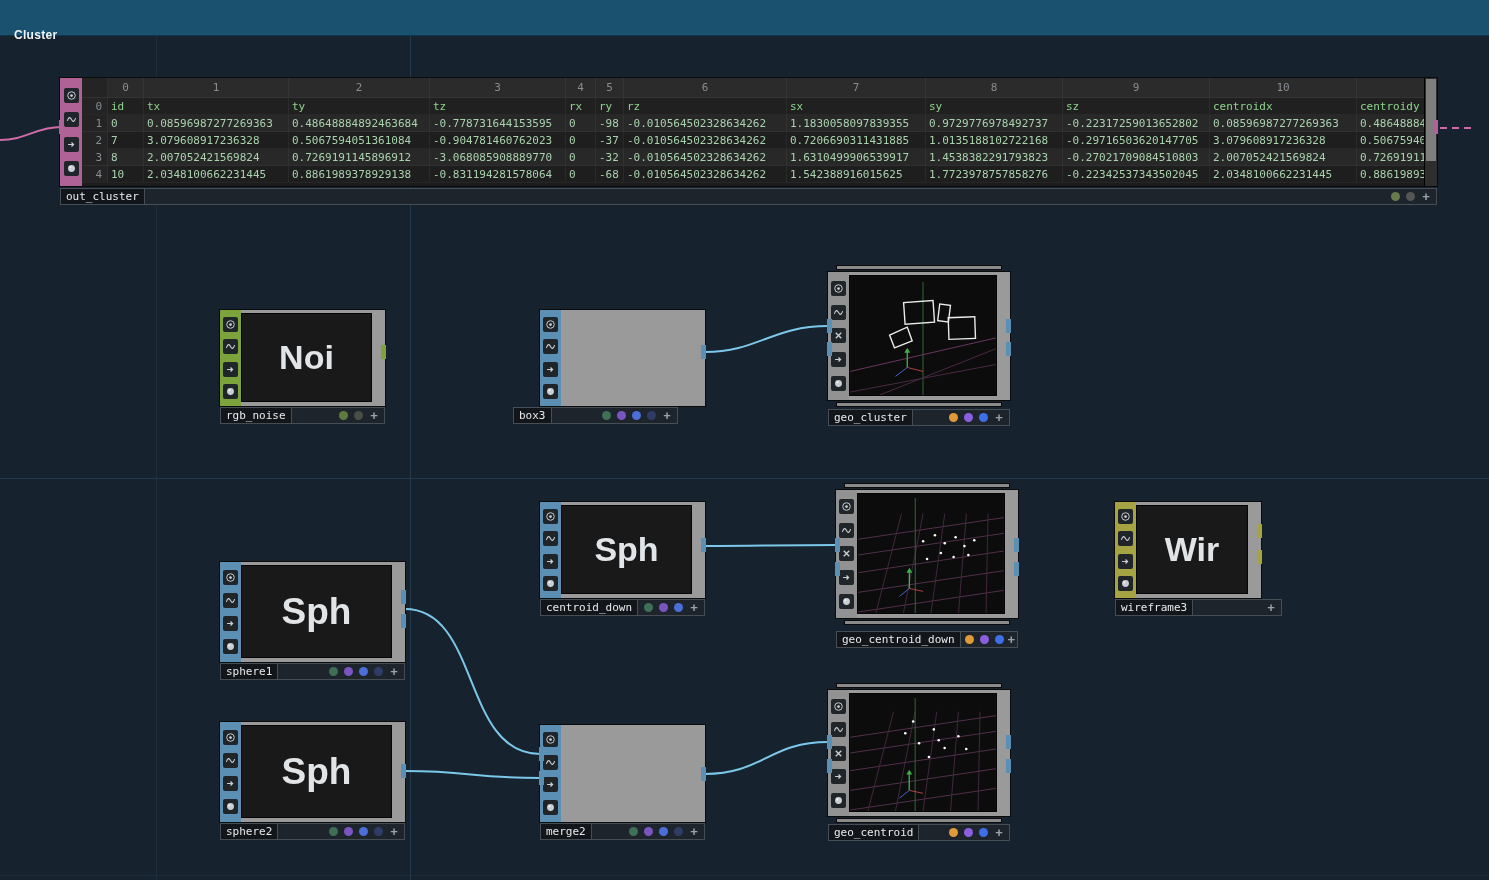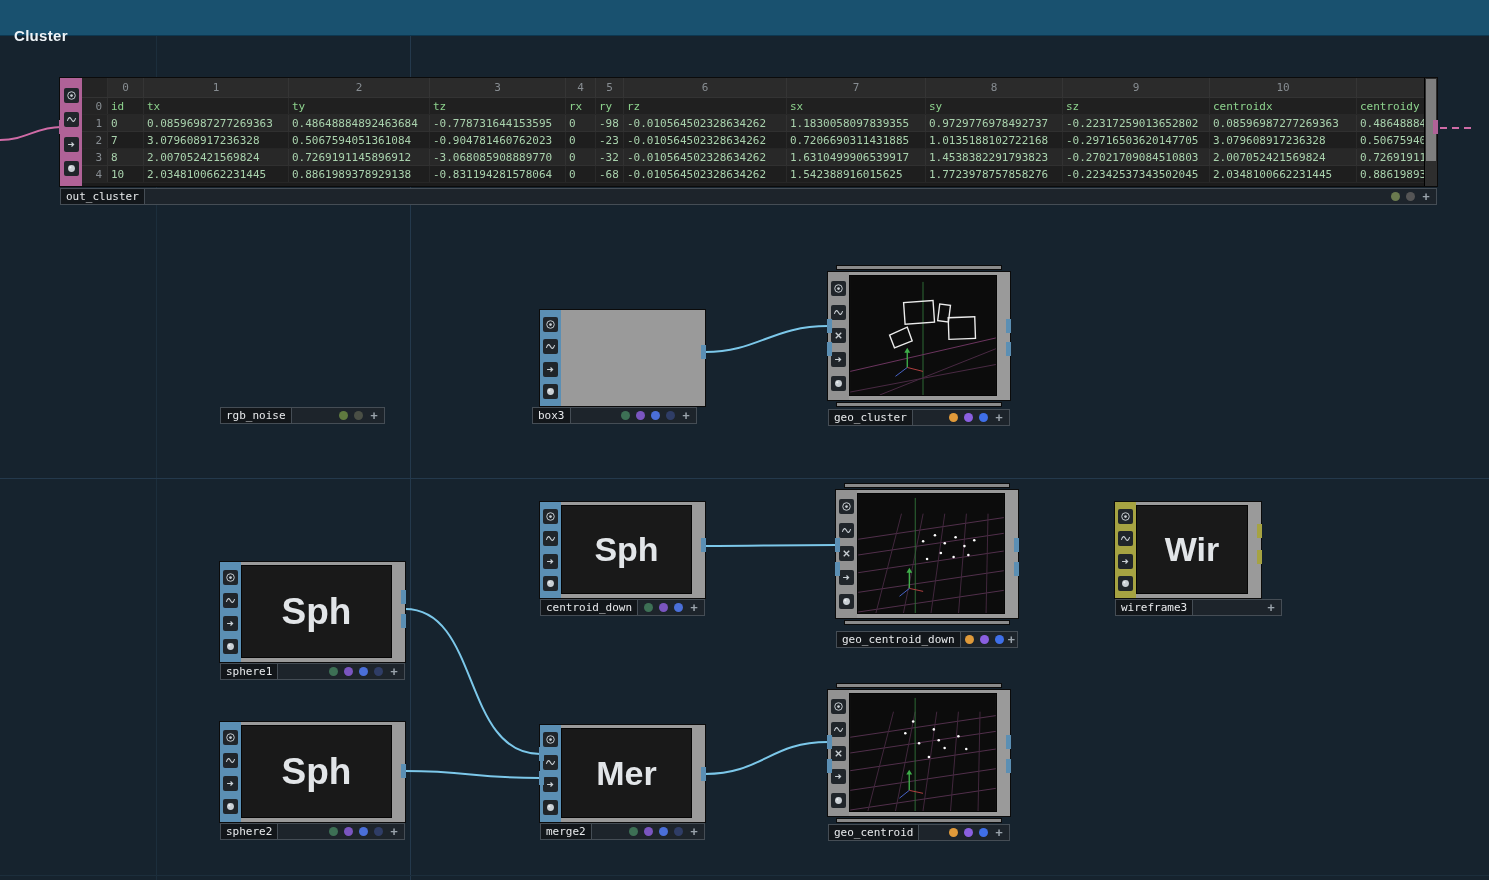--- a/index.html
+++ b/index.html
@@ -8,21 +8,21 @@
 
   
   .gridline { position:absolute; background:#1c2e3c; z-index:0; }
   .gridline.v { width:1px; top:0; bottom:0; }
   .gridline.h { height:1px; left:0; right:0; }
   .gridline.bright { background:#24394c; }
 
   
   .topbar { position:absolute; left:0; top:0; right:0; height:36px; background:#19516f;
             border-bottom:1px solid #0d3750; z-index:6; display:flex; align-items:center; padding-left:14px; }
-  .topbar .title { color:#eef4f8; font-weight:bold; font-size:15px; letter-spacing:.3px;margin-top:35px; }
+  .topbar .title { color:#eef4f8; font-weight:bold; font-size:12px; letter-spacing:.3px;margin-top:35px; }
 
   
   #wires { position:absolute; left:0; top:0; z-index:1; }
   #wires path { fill:none; }
   #wires .blue { stroke:#7cc8ea; stroke-width:2; }
   #wires .pink { stroke:#cf6ba6; stroke-width:2; }
   #wires .dashed { stroke-dasharray:7 5; }
 
   
   .opnode { position:absolute; z-index:2; background:#9a9a9a; box-shadow:0 0 0 1px #0b0b0b; }
@@ -190,21 +190,21 @@
           <span class="tc c10">0.08596987277269363</span>
           <span class="tc c11">0.48648884892463684</span>
         </div>
         <div class="trow odd">
           <span class="tc crid">2</span>
           <span class="tc c0">7</span>
           <span class="tc c1">3.079608917236328</span>
           <span class="tc c2">0.5067594051361084</span>
           <span class="tc c3">-0.904781460762023</span>
           <span class="tc c4">0</span>
-          <span class="tc c5">-23</span>
+          <span class="tc c5">-37</span>
           <span class="tc c6">-0.010564502328634262</span>
           <span class="tc c7">0.7206690311431885</span>
           <span class="tc c8">1.0135188102722168</span>
           <span class="tc c9">-0.29716503620147705</span>
           <span class="tc c10">3.079608917236328</span>
           <span class="tc c11">0.5067594051361084</span>
         </div>
         <div class="trow even">
           <span class="tc crid">3</span>
           <span class="tc c0">8</span>
@@ -244,20 +244,48 @@
   </div>
   <div class="nameplate" style="left:60px;top:188px;width:1377px">
     <span class="npbox">out_cluster</span>
     <span class="dots">
         <span class="dot" style="background: rgb(106, 122, 79);"></span>
         <span class="dot" style="background: rgb(85, 85, 85);"></span>
       </span>
     <span class="plusbtn">+</span>
   </div>
 
+  <div class="opnode" style="left:220px;top:310px;width:165px;height:96px">
+    <div class="sidebar" style="background:#7da33c">
+      <span class="nicon">
+          <svg viewBox="0 0 16 16">
+            <use href="#ic-viewer"></use>
+          </svg>
+        </span>
+      <span class="nicon">
+          <svg viewBox="0 0 16 16">
+            <use href="#ic-wave"></use>
+          </svg>
+        </span>
+      <span class="nicon">
+          <svg viewBox="0 0 16 16">
+            <use href="#ic-arrow"></use>
+          </svg>
+        </span>
+      <span class="nicon">
+          <svg viewBox="0 0 16 16">
+            <use href="#ic-ball"></use>
+          </svg>
+        </span>
+    </div>
+    <div class="nbody">
+      <span class="ntitle">Noi</span>
+    </div>
+    <span class="tab right" style="top:35px;background:#7da33c"></span>
+  </div>
   <div class="nameplate" style="left:220px;top:407px;width:165px">
     <span class="npbox">rgb_noise</span>
     <span class="dots">
         <span class="dot" style="background: rgb(95, 122, 63);"></span>
         <span class="dot" style="background: rgb(74, 79, 69);"></span>
       </span>
     <span class="plusbtn">+</span>
   </div>
 
   <div class="opnode" style="left:540px;top:310px;width:165px;height:96px">
@@ -278,21 +306,21 @@
           </svg>
         </span>
       <span class="nicon">
           <svg viewBox="0 0 16 16">
             <use href="#ic-ball"></use>
           </svg>
         </span>
     </div>
     <span class="tab right" style="top:35px;background:#5b8fb4"></span>
   </div>
-  <div class="nameplate" style="left:532px;top:407px;width:165px">
+  <div class="nameplate" style="left:513px;top:407px;width:165px">
     <span class="npbox">box3</span>
     <span class="dots">
         <span class="dot" style="background: rgb(61, 112, 85);"></span>
         <span class="dot" style="background: rgb(122, 85, 192);"></span>
         <span class="dot" style="background: rgb(74, 111, 216);"></span>
         <span class="dot" style="background: rgb(47, 61, 102);"></span>
       </span>
     <span class="plusbtn">+</span>
   </div>
 
@@ -608,23 +636,20 @@
           <svg viewBox="0 0 16 16">
             <use href="#ic-arrow"></use>
           </svg>
         </span>
       <span class="nicon">
           <svg viewBox="0 0 16 16">
             <use href="#ic-ball"></use>
           </svg>
         </span>
     </div>
-    <div class="nbody">
-      <span class="ntitle">Mer</span>
-    </div>
     <span class="tab left" style="top:22px;background:#5b8fb4"></span>
     <span class="tab left" style="top:46px;background:#5b8fb4"></span>
     <span class="tab right" style="top:42px;background:#5b8fb4"></span>
   </div>
   <div class="nameplate" style="left:540px;top:823px;width:165px">
     <span class="npbox">merge2</span>
     <span class="dots">
         <span class="dot" style="background: rgb(61, 112, 85);"></span>
         <span class="dot" style="background: rgb(122, 85, 192);"></span>
         <span class="dot" style="background: rgb(74, 111, 216);"></span>

